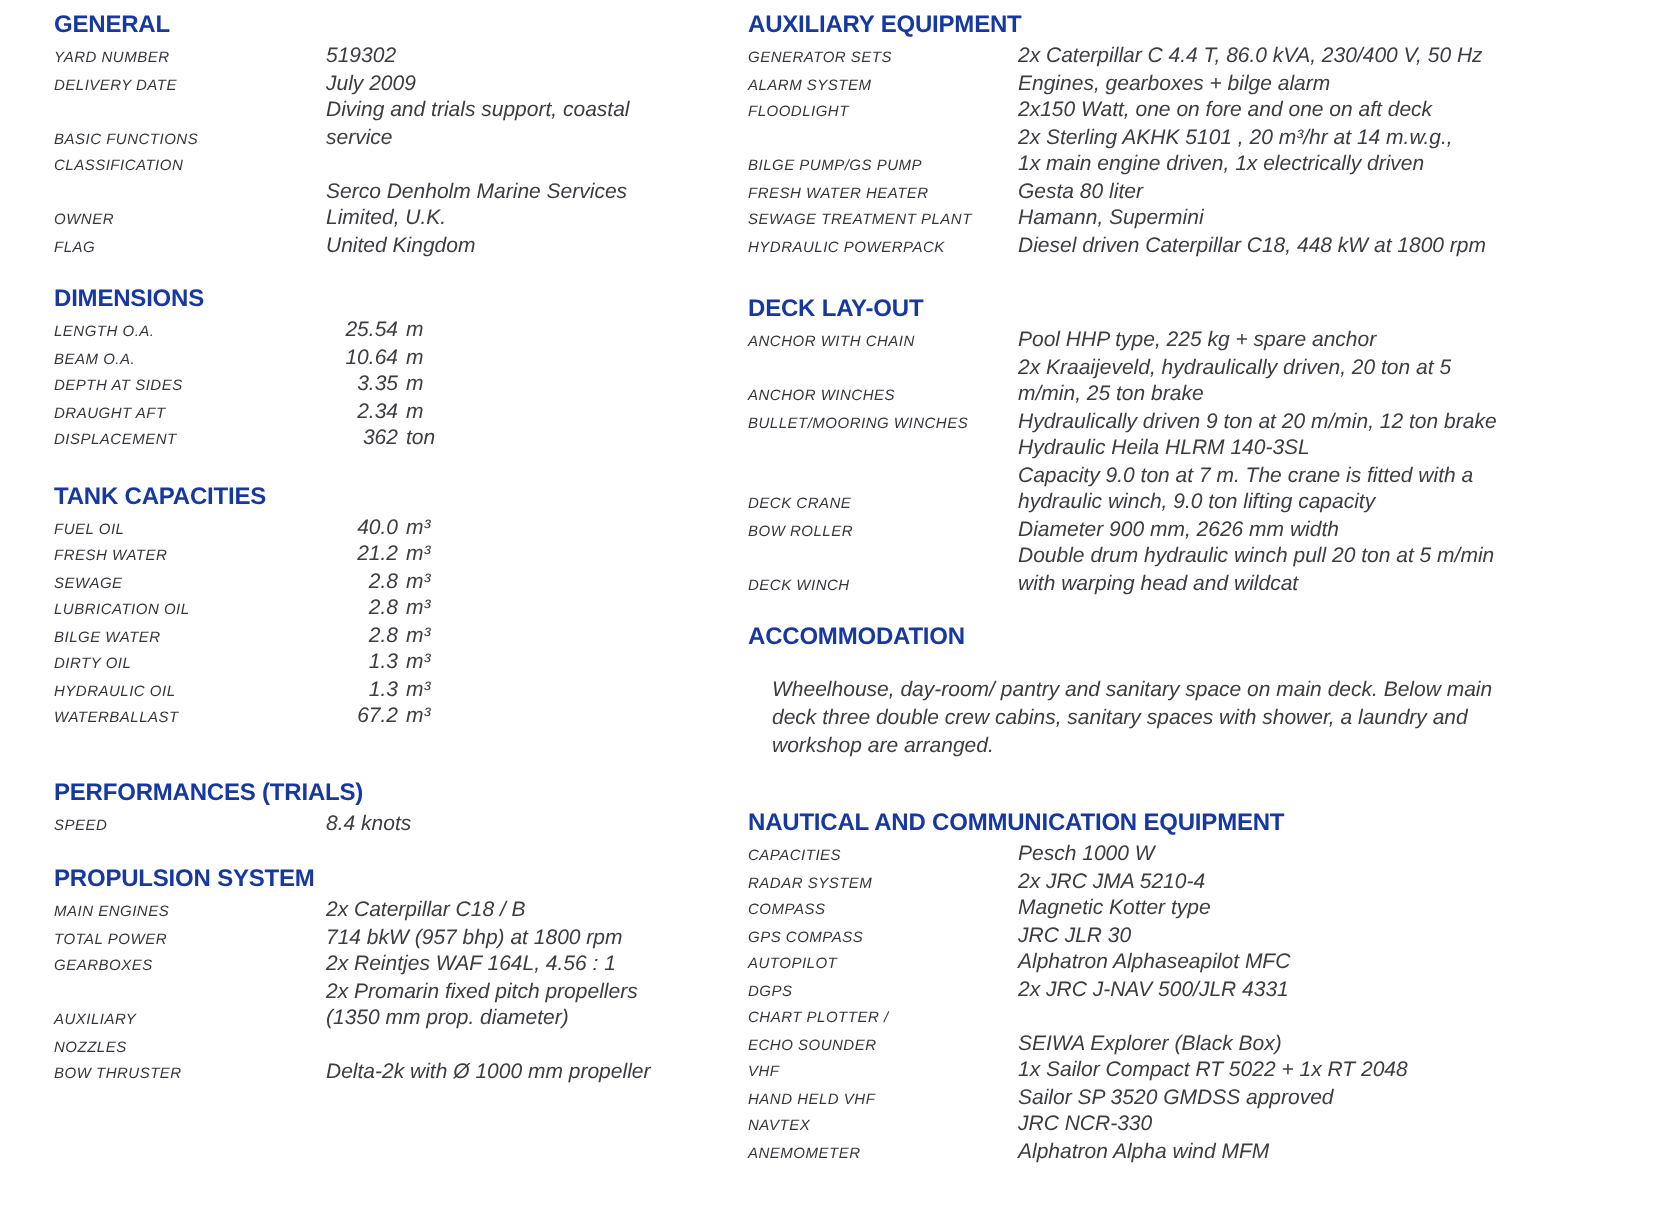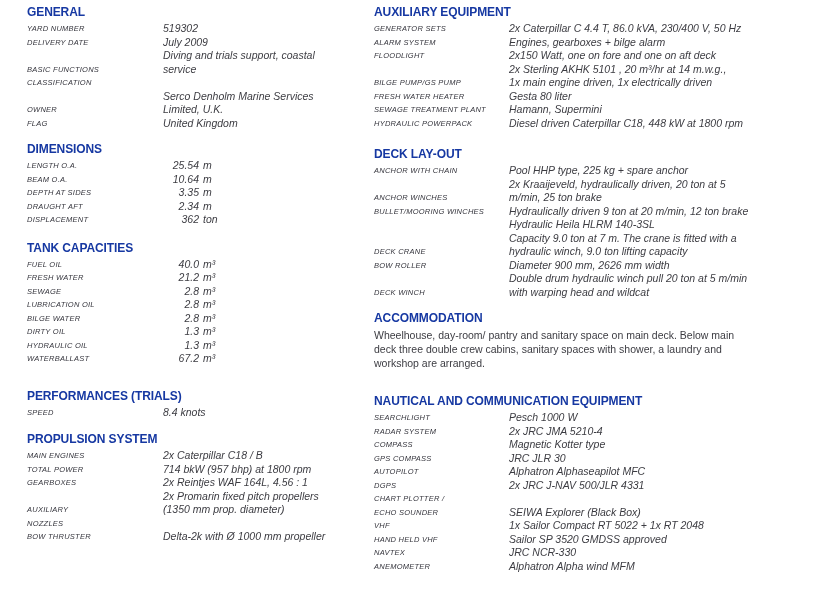--- a/index.html
+++ b/index.html
@@ -24,21 +24,21 @@
   .col-right .lbl { flex-basis: 135px; }
   .val {
     flex: 1; font-size: 10.5px; color: var(--text, #3c3c42);
     line-height: 13.5px; white-space: pre-line;
   }
   .num {
     flex: 0 0 36px; text-align: right; font-size: 10.5px;
     color: var(--text, #3c3c42); line-height: 13.5px;
   }
   .unit { font-size: 10.5px; color: var(--text, #3c3c42); line-height: 13.5px; margin-left: 4px; }
-  .para { font-size: 10.5px; color: var(--text, #3c3c42); line-height: 14px; white-space: pre-line; margin: 0; }
+  .para { font-size: 10.5px; color: var(--text, #3c3c42); line-height: 14px; white-space: pre-line; margin: 12px; font-style: italic; }
 
   .mt-11 { margin-top: 24px; } .mt-12 { margin-top: 12px; } .mt-13 { margin-top: 13px; }
   .mt-14 { margin-top: 14px; } .mt-17 { margin-top: 17px; } .mt-23 { margin-top: 23px; }
 </style>
 </head>
 <body>
 
 <div>
 
   <div class="col col-left">
@@ -253,21 +253,21 @@
     <section class="mt-12">
       <h2 class="sec-title">ACCOMMODATION</h2>
       <p class="para">Wheelhouse, day-room/ pantry and sanitary space on main deck. Below main
 deck three double crew cabins, sanitary spaces with shower, a laundry and
 workshop are arranged.</p>
     </section>
 
     <section class="mt-11">
       <h2 class="sec-title">NAUTICAL AND COMMUNICATION EQUIPMENT</h2>
       <div class="row">
-        <span class="lbl">SEARCHLIGHT</span>
+        <span class="lbl">CAPACITIES</span>
         <span class="val">Pesch 1000 W</span>
       </div>
       <div class="row">
         <span class="lbl">RADAR SYSTEM</span>
         <span class="val">2x JRC JMA 5210-4</span>
       </div>
       <div class="row">
         <span class="lbl">COMPASS</span>
         <span class="val">Magnetic Kotter type</span>
       </div>

